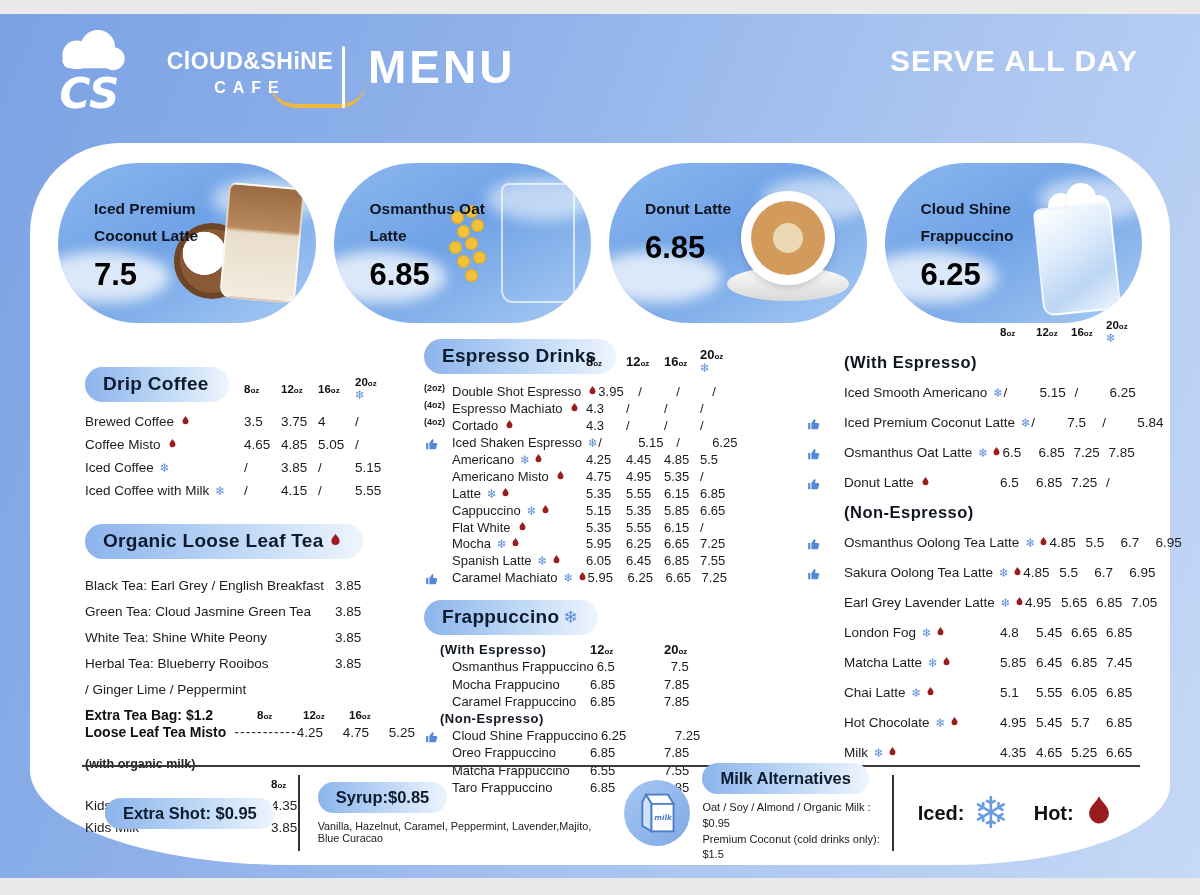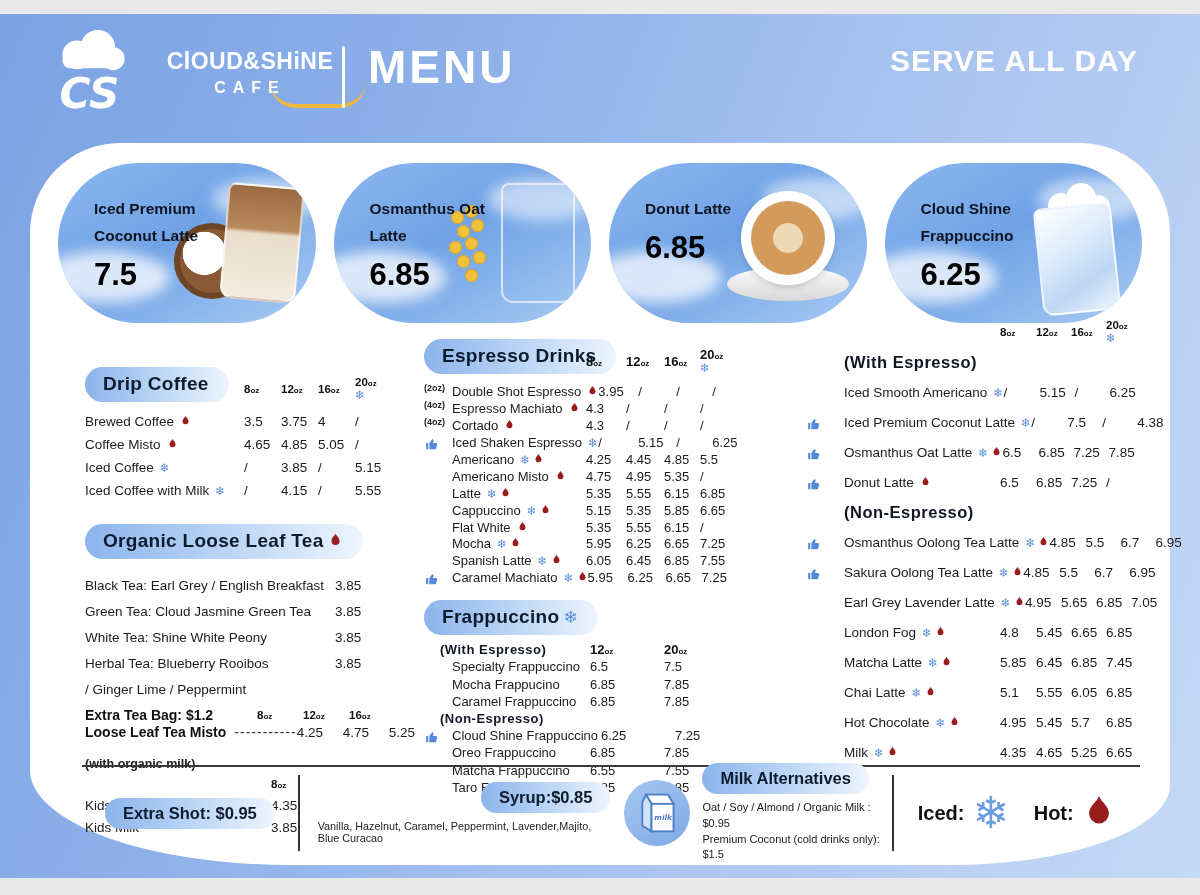--- a/index.html
+++ b/index.html
@@ -97,21 +97,21 @@
   .frap-block .row{min-height:17.2px;}
   
   .col-right .row{min-height:30px;}
   .col-right .namecell{padding-left:38px;}
   .col-right .namecell.sublabel{padding-left:38px;}
   .spec-table .row.sizes{margin-top:-22px;margin-bottom:0;}
   
   .footer{position:absolute;left:52px;right:30px;bottom:6px;height:92px;border-top:2px solid #3a3a3a;display:flex;align-items:center;}
   .fseg{height:76px;display:flex;align-items:center;}
   .fseg1{width:21%;justify-content:center;}
-  .fseg2{width:28.5%;flex-direction:column;align-items:flex-end;justify-content:center;padding-left:18px;border-left:2px solid #333;}
+  .fseg2{width:28.5%;flex-direction:column;align-items:flex-start;justify-content:center;padding-left:18px;border-left:2px solid #333;}
   .fseg3{width:26%;gap:12px;padding-left:14px;border-left:none;}
   .fseg4{width:24%;justify-content:space-evenly;border-left:2px solid #333;}
   .fpill{display:inline-block;padding:6px 18px;border-radius:22px;
     background:linear-gradient(90deg,#8cb4ec 0%,#c3dbf7 60%,#eef5fd 100%);
     font-size:16.5px;font-weight:800;color:#0d1b2e;white-space:nowrap;}
   .flavors{font-size:10.8px;color:#222;margin-top:7px;}
   .milk-circle{width:66px;height:66px;border-radius:50%;background:linear-gradient(140deg,#a6c7f1,#7fa9e6);display:flex;align-items:center;justify-content:center;flex:none;}
   .milk-lines{font-size:11px;color:#1a1a1a;line-height:1.45;margin-top:6px;}
   .legend-item{display:flex;align-items:center;gap:8px;}
   .legend-label{font-size:20px;font-weight:600;color:#111;}
@@ -475,21 +475,21 @@
           <div class="row g-frap">
             <div class="namecell sublabel">(With Espresso)</div>
             <div class="sizecell">
               <span class="sz">12<i>oz</i></span>
             </div>
             <div class="sizecell">
               <span class="sz">20<i>oz</i></span>
             </div>
           </div>
           <div class="row g-frap">
-            <div class="namecell"><span class="iname">Specialty Frappuccino</span></div>
+            <div class="namecell"><span class="iname">Osmanthus Frappuccino</span></div>
             <div class="price">6.5</div>
             <div class="price">7.5</div>
           </div>
           <div class="row g-frap">
             <div class="namecell"><span class="iname">Mocha Frappucino</span></div>
             <div class="price">6.85</div>
             <div class="price">7.85</div>
           </div>
           <div class="row g-frap">
             <div class="namecell"><span class="iname">Caramel Frappuccino</span></div>
@@ -553,21 +553,21 @@
           <div class="price">/</div>
           <div class="price">6.25</div>
         </div>
         <div class="row g-spec">
           <div class="namecell"><span class="thumb"><svg viewBox="0 0 24 24">
                 <path d="M2.5 10.5h3.2V20H2.5zM7.3 20h8.2c1 0 1.8-.65 2-1.5l1.5-5.6c.3-1.2-.6-2.4-1.9-2.4h-4.3l.8-3.6c.2-1-.55-1.9-1.5-1.9-.5 0-1 .25-1.2.7L7.3 10.5z" fill="#5588d8"></path>
               </svg></span><span class="iname">Iced Premium Coconut Latte</span><span class="snow">❄</span></div>
           <div class="price">/</div>
           <div class="price">7.5</div>
           <div class="price">/</div>
-          <div class="price">4.38</div>
+          <div class="price">5.84</div>
         </div>
         <div class="row g-spec">
           <div class="namecell"><span class="thumb"><svg viewBox="0 0 24 24">
                 <path d="M2.5 10.5h3.2V20H2.5zM7.3 20h8.2c1 0 1.8-.65 2-1.5l1.5-5.6c.3-1.2-.6-2.4-1.9-2.4h-4.3l.8-3.6c.2-1-.55-1.9-1.5-1.9-.5 0-1 .25-1.2.7L7.3 10.5z" fill="#5588d8"></path>
               </svg></span><span class="iname">Osmanthus Oat Latte</span><span class="snow">❄</span><span class="flame"><svg viewBox="0 0 24 24">
                 <path d="M12 2C10 6 5.5 8.5 5.5 13.5a6.5 6.5 0 0 0 13 0C18.5 8.5 14 6 12 2z" fill="#9a1d1d"></path>
               </svg></span></div>
           <div class="price">6.5</div>
           <div class="price">6.85</div>
           <div class="price">7.25</div>

